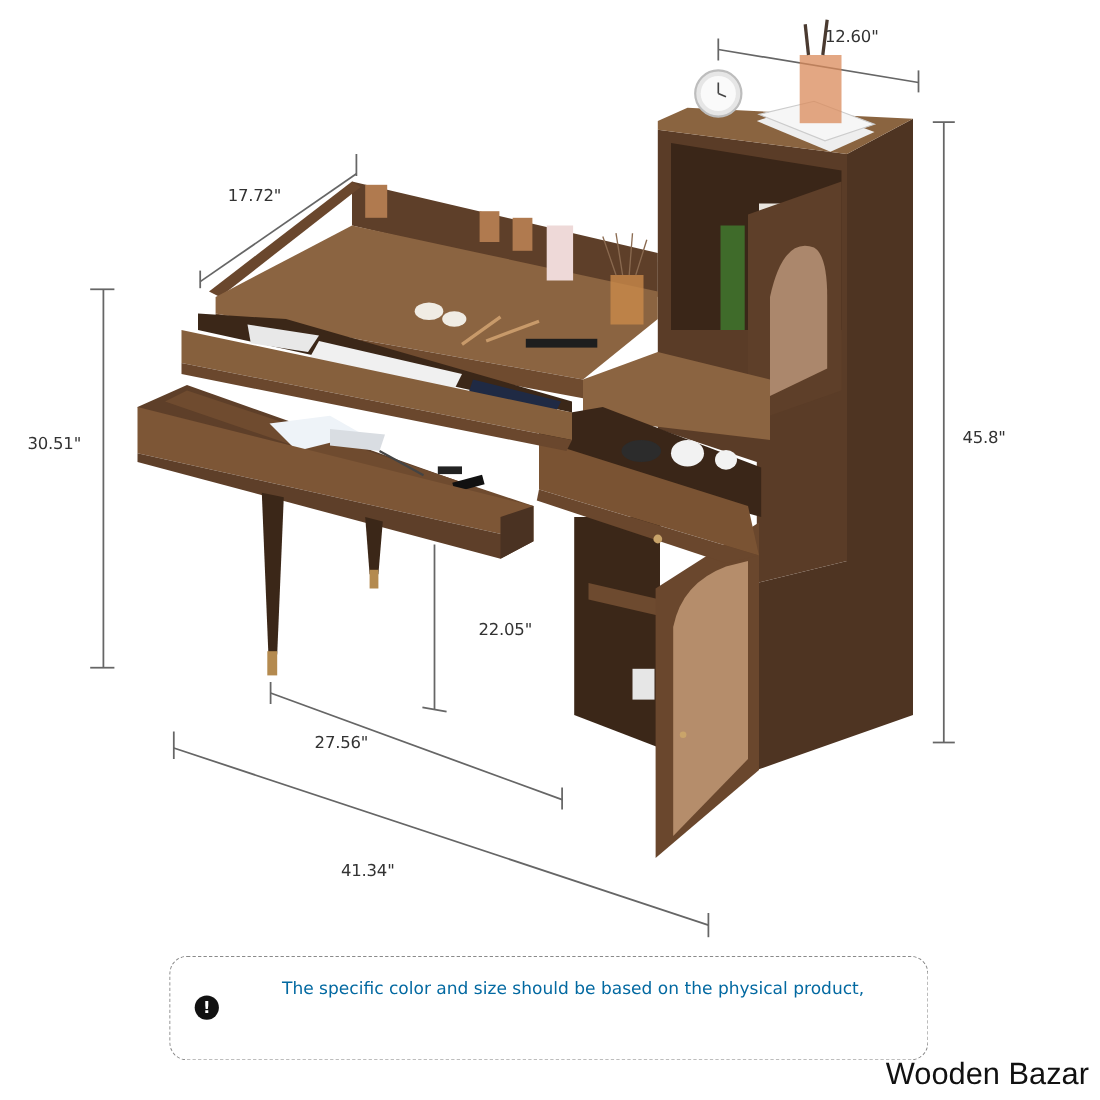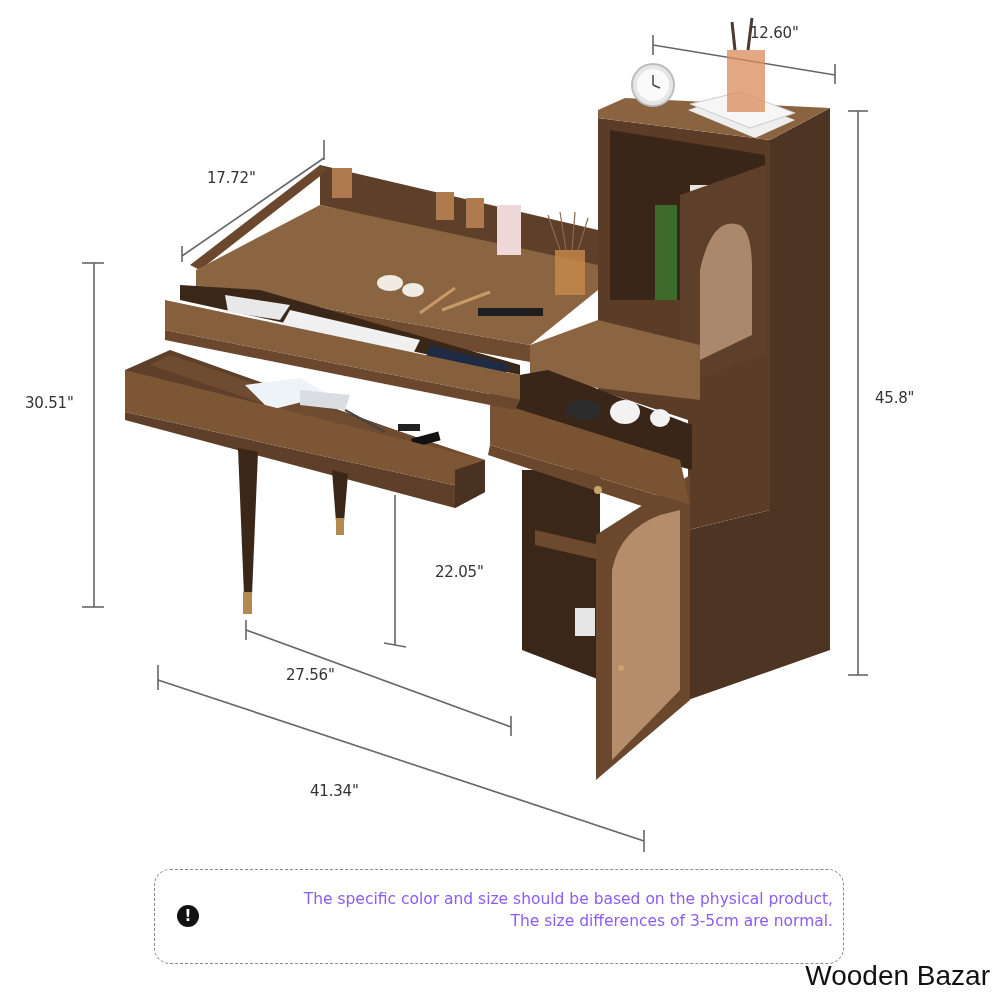--- a/index.html
+++ b/index.html
@@ -8,22 +8,22 @@
   #stage { position: absolute; left: 0; top: 0; width: 1000px; height: 1000px; }
   .dim-label { position: absolute; font-family: "DejaVu Sans", sans-serif; font-size: 15px;
                color: #333333; white-space: nowrap; letter-spacing: -0.2px; }
   #notice { position: absolute; left: 154px; top: 869px; width: 690px; height: 95px;
             border: 1.5px dashed #8a8a8a; border-radius: 16px; box-sizing: border-box; }
   #notice-icon { position: absolute; left: 22px; top: 35px; width: 22px; height: 22px;
                  border-radius: 50%; background: #111111; color: #ffffff;
                  font-family: "DejaVu Sans", sans-serif; font-weight: bold; font-size: 15px;
                  line-height: 22px; text-align: center; }
   #notice-text { position: absolute; left: 54px; right: 10px; top: 18px;
-                 text-align: right; font-family: "DejaVu Sans", sans-serif;
-                 font-size: 15.5px; line-height: 22px; color: #8b5cf6; }
+                 text-align: center; font-family: "DejaVu Sans", sans-serif;
+                 font-size: 15.5px; line-height: 22px; color: #0369a1; }
   #notice-text div { white-space: nowrap; }
   #brand { position: absolute; right: 10px; top: 960px; font-family: "Liberation Sans", sans-serif;
            font-size: 28px; color: #111111; }
 </style>
 </head>
 <body>
 
 <div id="stage">
   <svg width="1000" height="1000" viewBox="0 0 1000 1000">
 
@@ -172,19 +172,18 @@
   <div class="dim-label" style="left:875px;top:389px;">45.8"</div>
   <div class="dim-label" style="left:435px;top:563px;">22.05"</div>
   <div class="dim-label" style="left:286px;top:666px;">27.56"</div>
   <div class="dim-label" style="left:310px;top:782px;">41.34"</div>
 
   
   <div id="notice">
     <div id="notice-icon">!</div>
     <div id="notice-text">
       <div>The specific color and size should be based on the physical product,</div>
-      <div>The size differences of 3-5cm are normal.</div>
     </div>
   </div>
 
   
   <div id="brand">Wooden Bazar</div>
 </div>
 
 </body></html>

